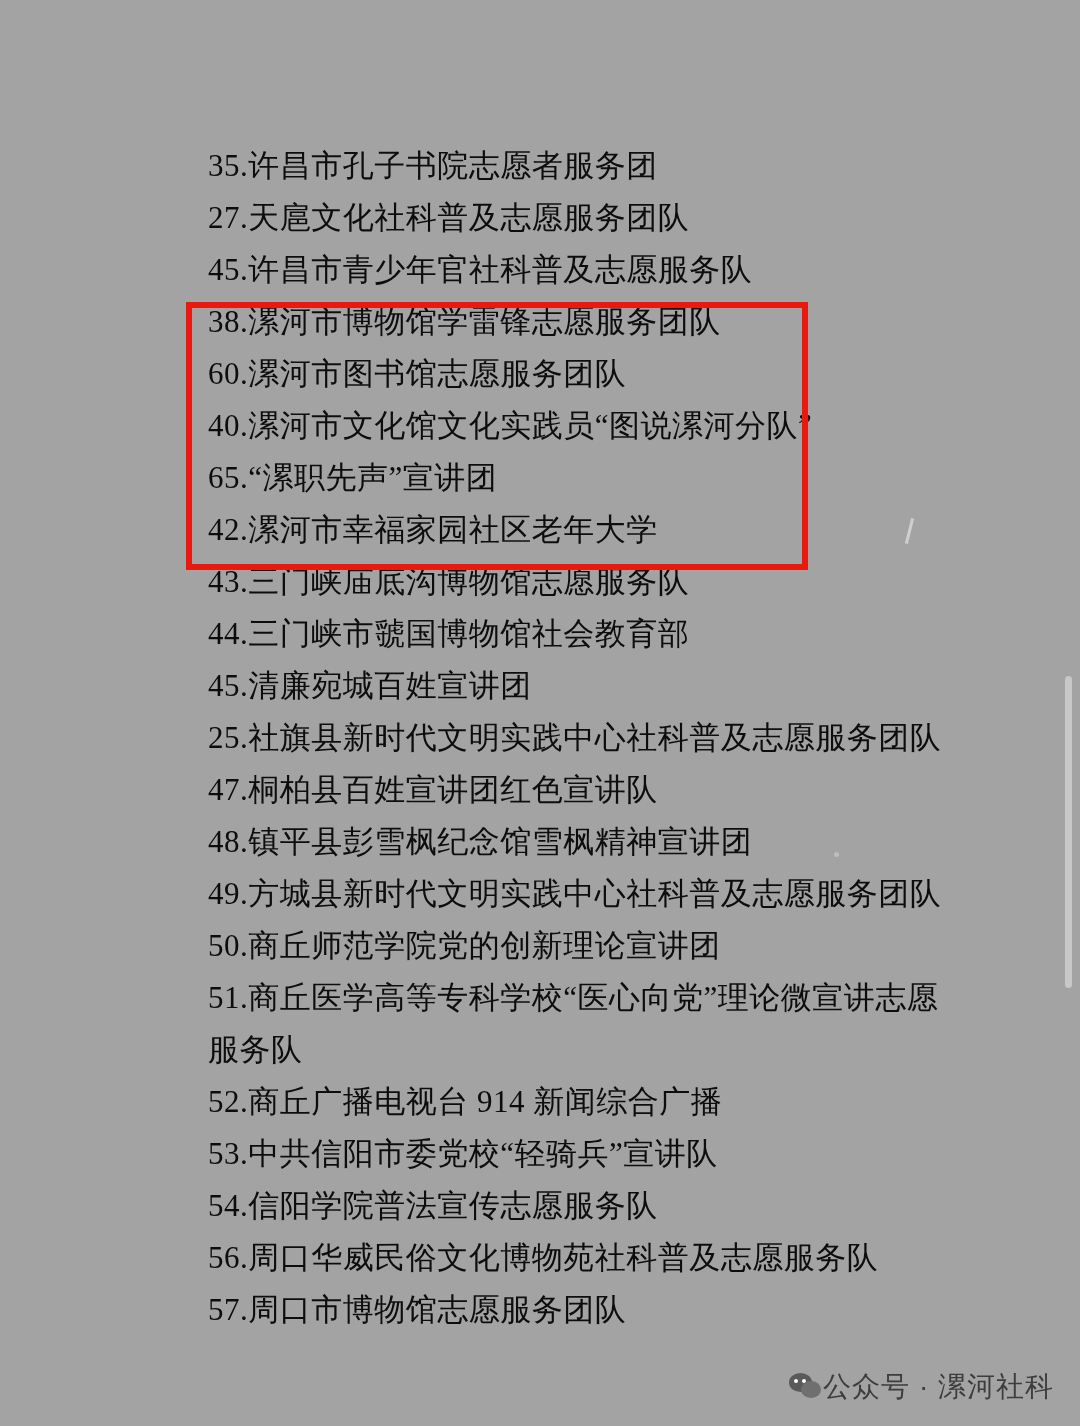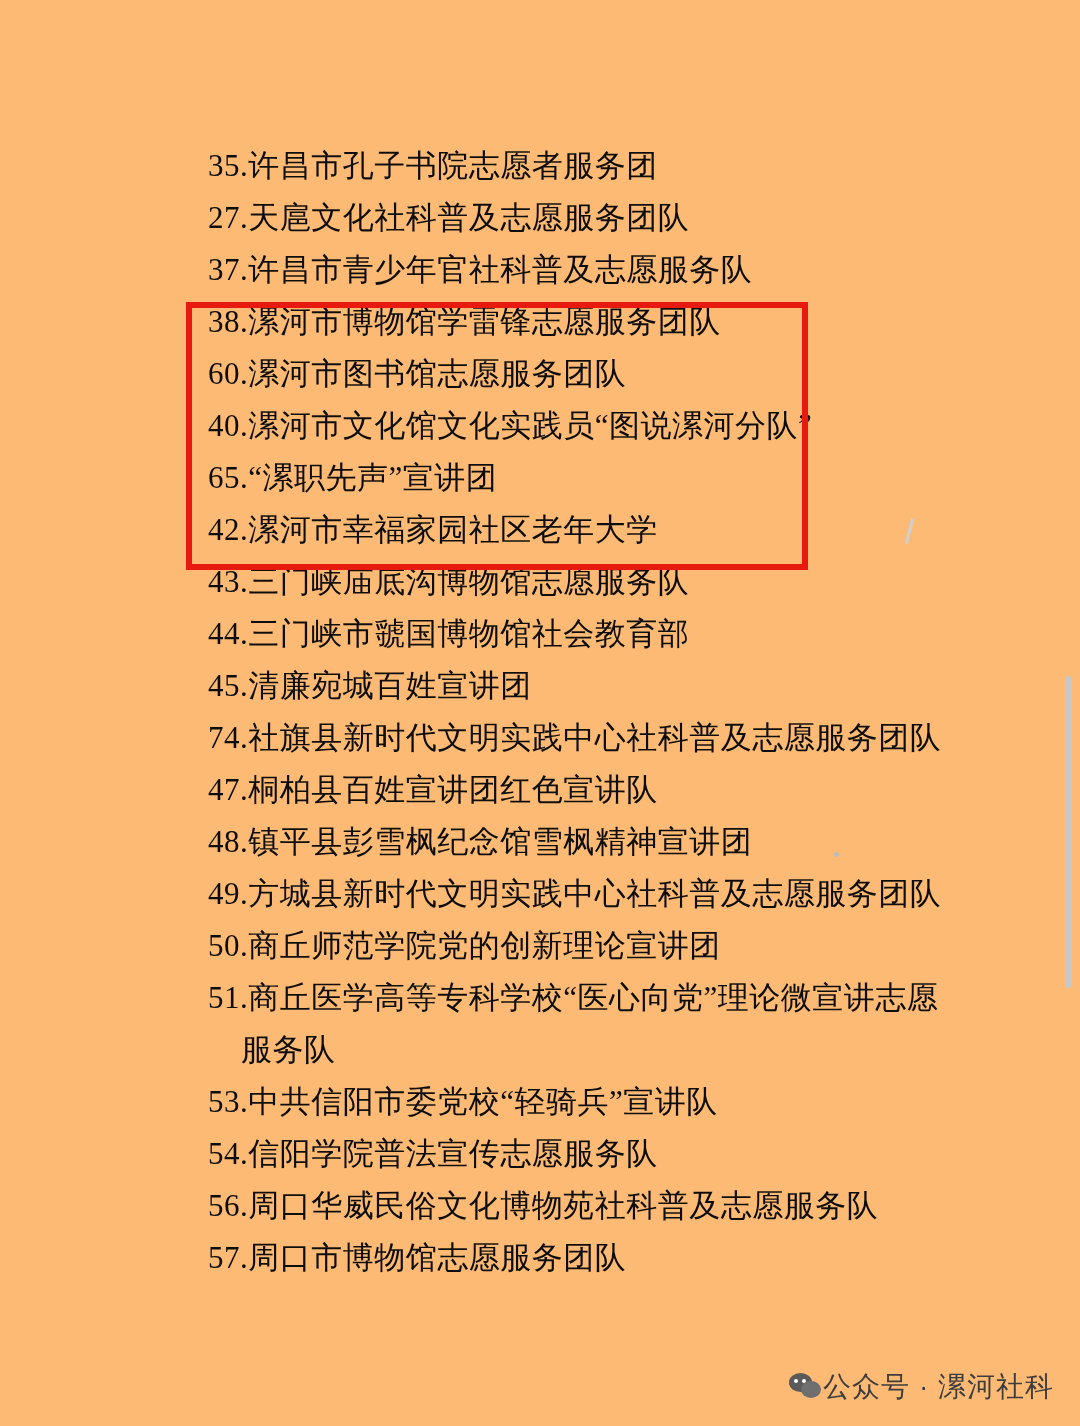--- a/index.html
+++ b/index.html
@@ -12,21 +12,21 @@
     height: 1426px;
     position: relative;
     overflow: hidden;
     font-family: "Liberation Serif", "DejaVu Serif", serif;
     color: #111111;
   }
 
   .page {
     position: absolute;
     inset: 0;
-    background: #fdba74;
+    background: #a3a3a3;
   }
 
   .doc-body {
     position: absolute;
     left: 0;
     top: 0;
     width: 1080px;
     padding-top: 140px;
     box-sizing: border-box;
   }
@@ -35,21 +35,20 @@
     font-size: 31px;
     line-height: 52px;
     letter-spacing: 0.5px;
     color: #0d0d0d;
     white-space: pre;
     padding-left: 208px;
     font-family: "Liberation Serif", "DejaVu Serif", serif;
   }
 
   .line.cont {
-    margin-left: 33px;
   }
 
   .highlight-box {
     position: absolute;
     left: 186px;
     top: 302px;
     width: 622px;
     height: 268px;
     border: 6px solid #e8190f;
     box-sizing: border-box;
@@ -133,36 +132,37 @@
   }
 </style>
 </head>
 <body>
 
 <div class="page">
 
   <div class="doc-body" id="doc-body">
       <div class="line">35.许昌市孔子书院志愿者服务团</div>
       <div class="line">27.天扈文化社科普及志愿服务团队</div>
-      <div class="line">37.许昌市青少年官社科普及志愿服务队</div>
+      <div class="line">45.许昌市青少年官社科普及志愿服务队</div>
       <div class="line">38.漯河市博物馆学雷锋志愿服务团队</div>
       <div class="line">60.漯河市图书馆志愿服务团队</div>
       <div class="line">40.漯河市文化馆文化实践员“图说漯河分队”</div>
       <div class="line">65.“漯职先声”宣讲团</div>
       <div class="line">42.漯河市幸福家园社区老年大学</div>
       <div class="line">43.三门峡庙底沟博物馆志愿服务队</div>
       <div class="line">44.三门峡市虢国博物馆社会教育部</div>
       <div class="line">45.清廉宛城百姓宣讲团</div>
-      <div class="line">74.社旗县新时代文明实践中心社科普及志愿服务团队</div>
+      <div class="line">25.社旗县新时代文明实践中心社科普及志愿服务团队</div>
       <div class="line">47.桐柏县百姓宣讲团红色宣讲队</div>
       <div class="line">48.镇平县彭雪枫纪念馆雪枫精神宣讲团</div>
       <div class="line">49.方城县新时代文明实践中心社科普及志愿服务团队</div>
       <div class="line">50.商丘师范学院党的创新理论宣讲团</div>
       <div class="line">51.商丘医学高等专科学校“医心向党”理论微宣讲志愿</div>
       <div class="line cont">服务队</div>
+      <div class="line">52.商丘广播电视台 914 新闻综合广播</div>
       <div class="line">53.中共信阳市委党校“轻骑兵”宣讲队</div>
       <div class="line">54.信阳学院普法宣传志愿服务队</div>
       <div class="line">56.周口华威民俗文化博物苑社科普及志愿服务队</div>
       <div class="line">57.周口市博物馆志愿服务团队</div>
     </div>
 
   <div class="speck-1"></div>
   <div class="speck-2"></div>
 
   <div class="highlight-box"></div>

